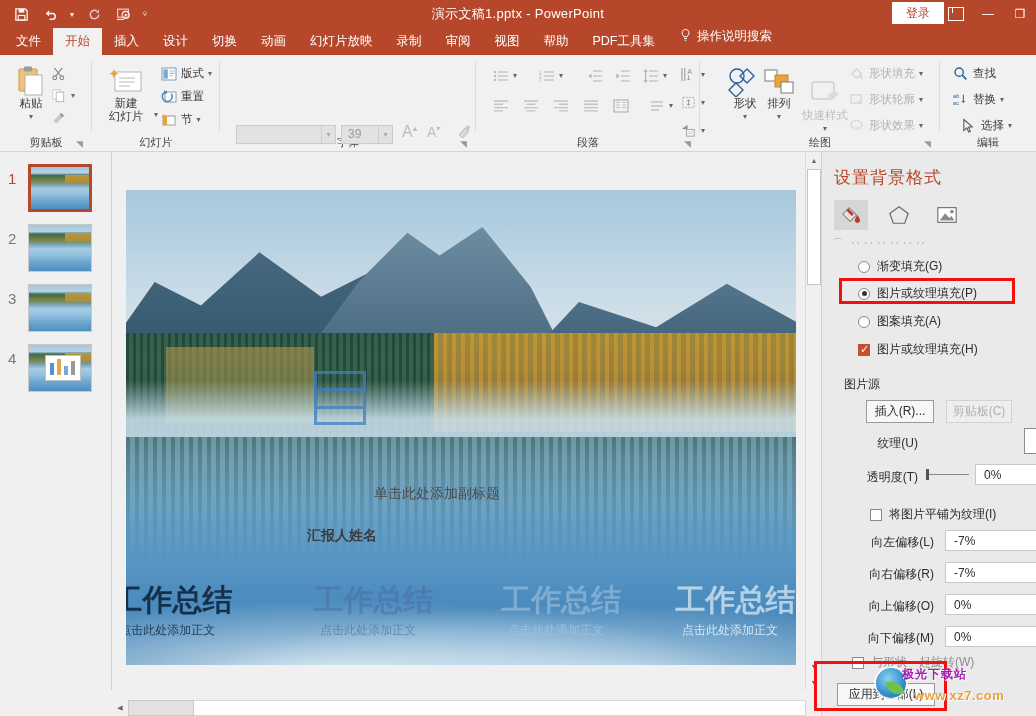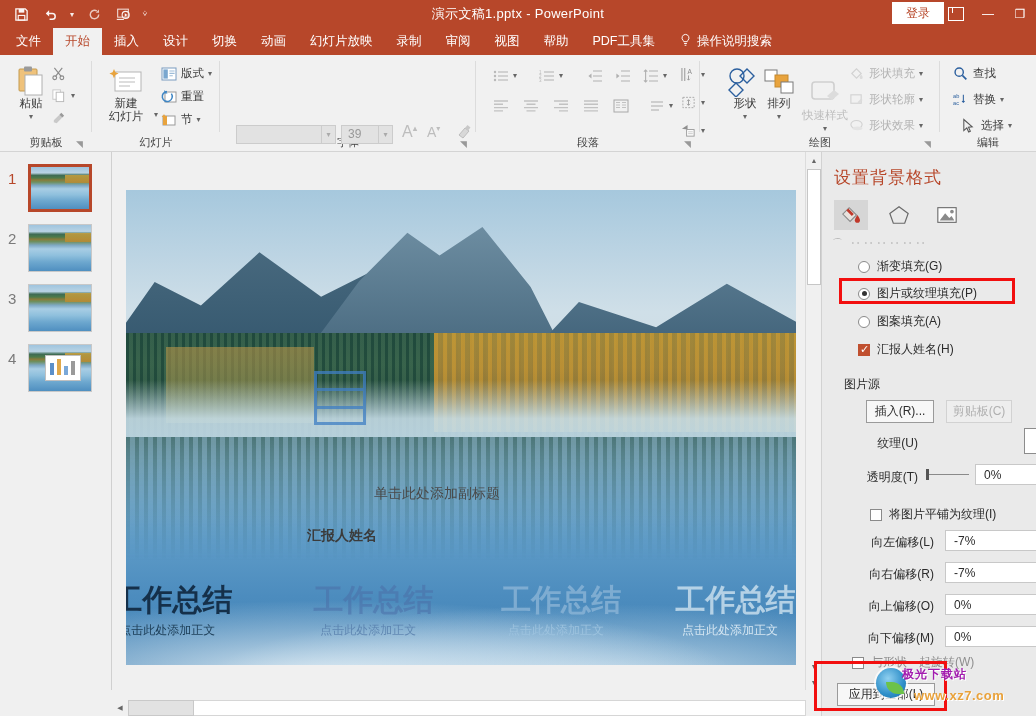--- a/index.html
+++ b/index.html
@@ -33,21 +33,21 @@
     cursor:pointer;
   }
   .wincontrols{ position:absolute; right:0; top:0; height:28px; display:flex; align-items:center;}
   .wincontrols .wbtn{ width:32px;height:28px;display:flex;align-items:center;justify-content:center;
      color:#fff;font-size:12px;cursor:pointer;}
   .ribbonicon{ width:16px;height:14px;border:1.4px solid #fff; position:relative;}
   .ribbonicon:after{content:"";position:absolute;left:3px;top:-1px;width:1.4px;height:6px;background:#fff;}
 
   
   .tabbar{ position:absolute; left:0; top:28px; width:1036px; height:27px; background:#b7472a;}
-  .tabs{ display:flex; align-items:center; height:27px; padding-left:4px;}
+  .tabs{ display:flex; align-items:flex-start; height:27px; padding-left:4px;}
   .tab{ padding:0 12px; height:27px; line-height:27px; color:#fff; font-size:12.5px; cursor:pointer; white-space:nowrap;}
   .tab.active{ background:#f1f1f1; color:#b7472a; }
   .tellme{ display:flex;align-items:center; gap:5px; padding-left:12px; color:#fff; font-size:12.5px; cursor:pointer;}
 
   
   .ribbon{ position:absolute; left:0; top:55px; width:1036px; height:97px; background:#f1f1f1; border-bottom:1px solid #d4d4d4;}
   .grp{ position:absolute; top:0; height:97px; }
   .grp .glabel{ position:absolute; bottom:2px; width:100%; text-align:center; font-size:11px; color:#444;}
   .grp .sep{ position:absolute; right:0; top:6px; bottom:20px; width:1px; background:#dcdcdc;}
   .dialog-launcher{ position:absolute; bottom:3px; right:6px; width:10px;height:10px; color:#999; font-size:9px; cursor:pointer;}
@@ -750,21 +750,21 @@
     <div class="row" style="left:36px; top:133px;">
       <span class="radio on"></span>
       <span>图片或纹理填充(P)</span>
     </div>
     <div class="row" style="left:36px; top:161px;">
       <span class="radio"></span>
       <span>图案填充(A)</span>
     </div>
     <div class="row" style="left:36px; top:189px;">
       <span class="chk on"></span>
-      <span>汇报人姓名(H)</span>
+      <span>图片或纹理填充(H)</span>
     </div>
 
     <div class="hl-red" style="left:17px; top:126px; width:176px; height:26px;"></div>
 
     <div class="pane-sub" style="left:22px; top:224px;">图片源</div>
 
     <div class="pbtn" style="left:44px; top:248px; width:68px;">插入(R)...</div>
     <div class="pbtn dis" style="left:124px; top:248px; width:66px;">剪贴板(C)</div>
 
     <div class="plabel" style="left:14px; top:283px; width:82px;">纹理(U)</div>

